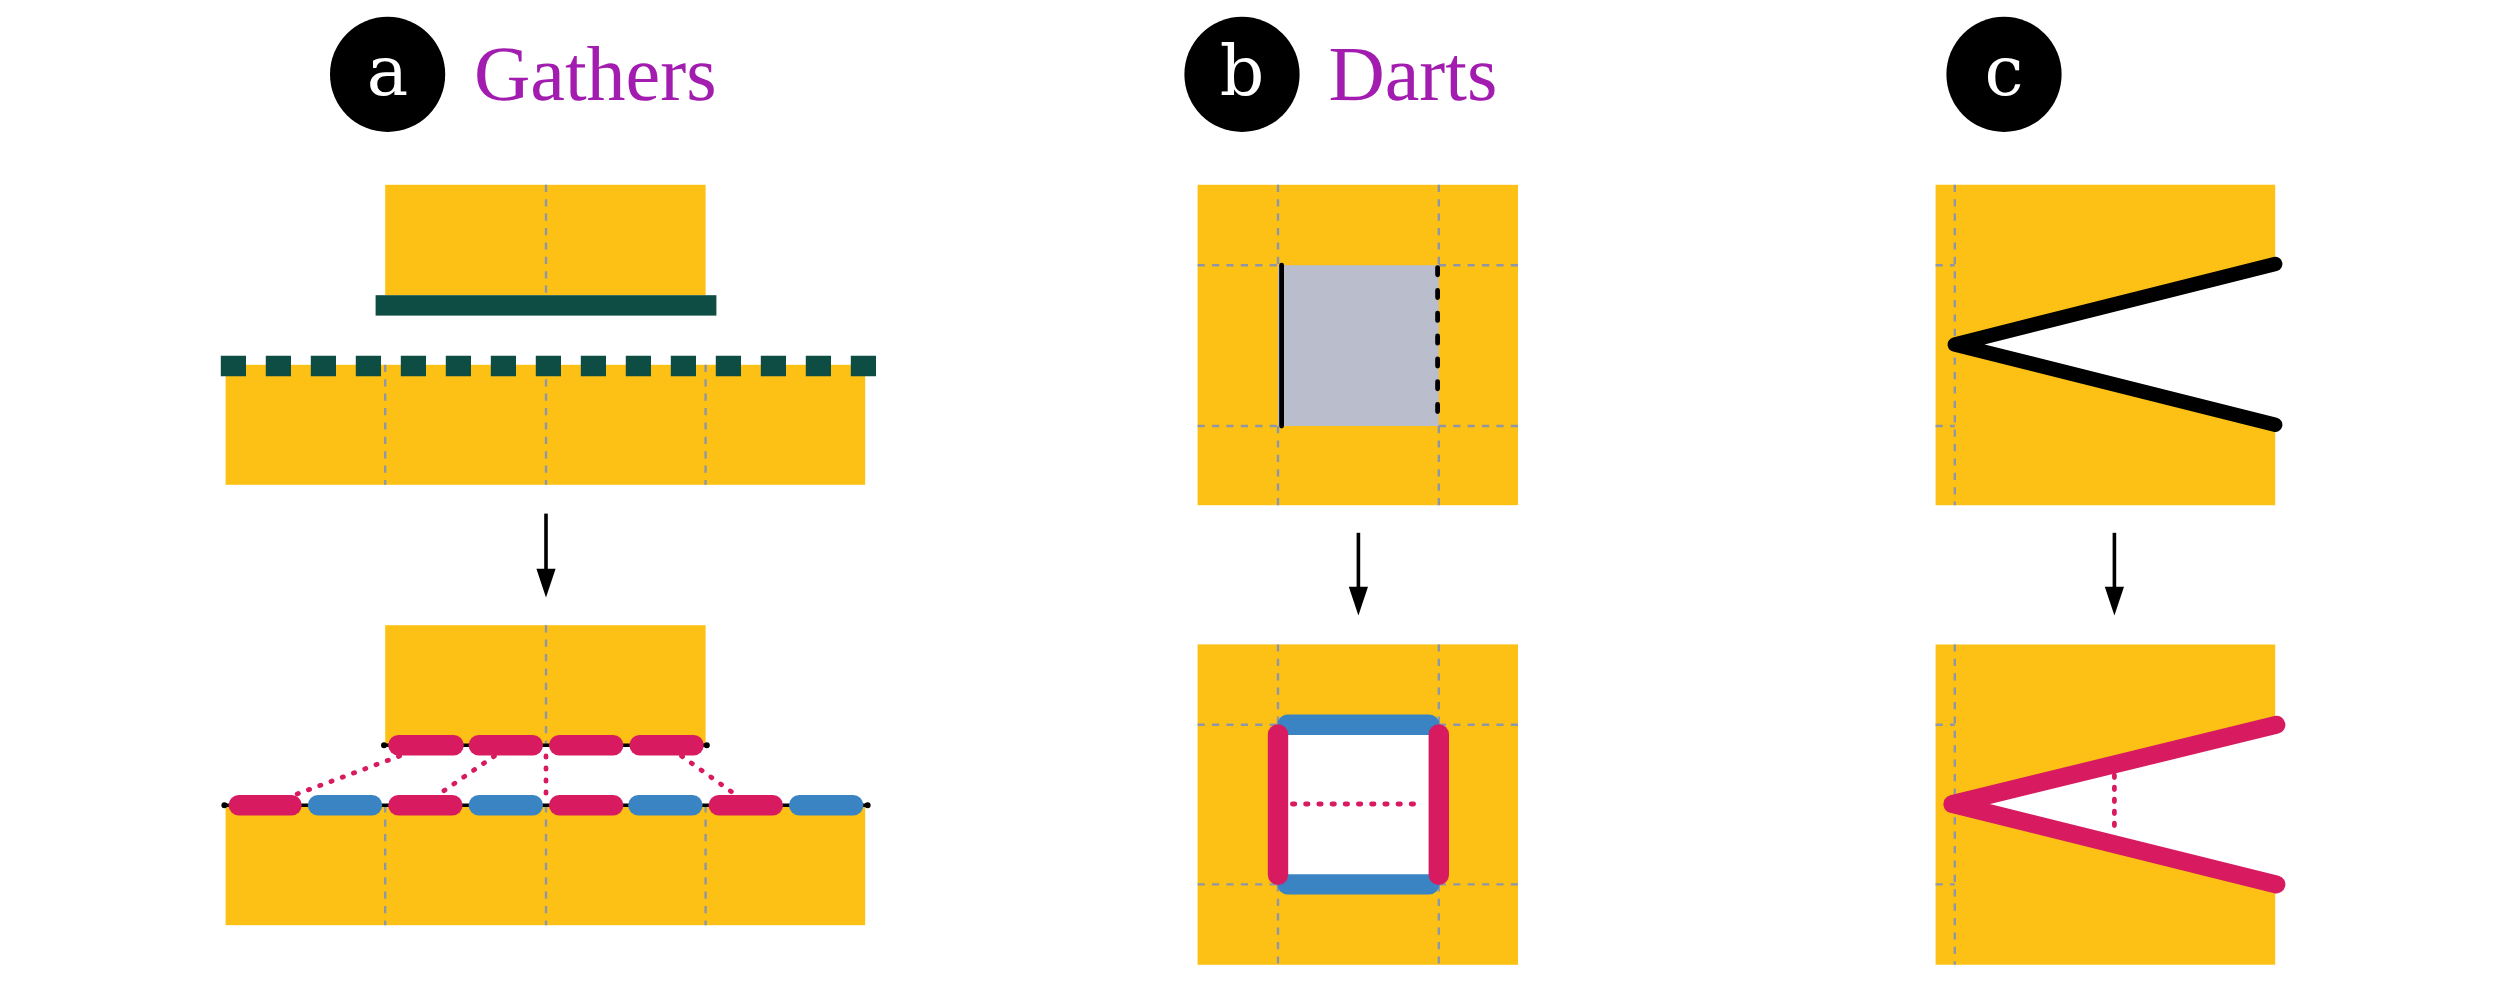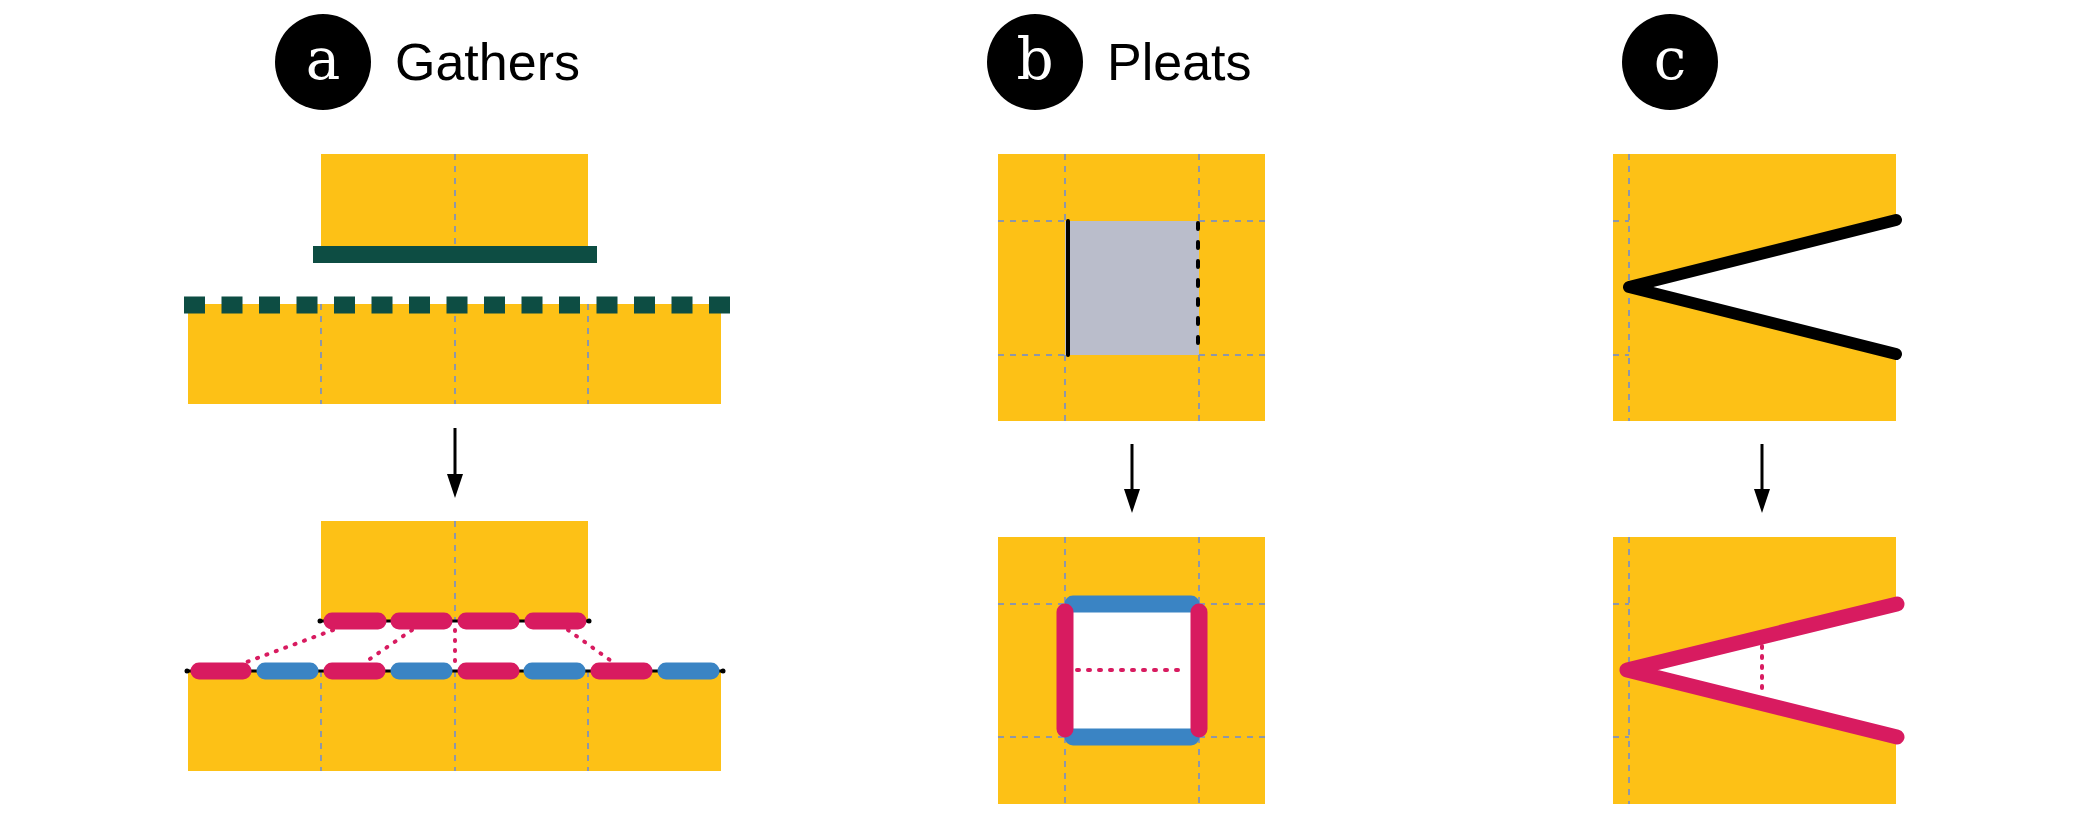--- a/index.html
+++ b/index.html
@@ -1,31 +1,31 @@
 <!DOCTYPE html>
 <html><head>
 <meta charset="utf-8">
 <style>
   html, body { margin: 0; padding: 0; background: #ffffff; }
   body { width: 2084px; height: 834px; position: relative; overflow: hidden; font-family: "DejaVu Serif", "Liberation Serif", serif; }
   .title { position: absolute; top: 14px; height: 96px; display: flex; align-items: center; }
   .badge { width: 96px; height: 96px; border-radius: 50%; background: #000; color: #fff; display: flex; align-items: center; justify-content: center; font-family: "DejaVu Serif", serif; font-size: 58px; line-height: 1; padding-bottom: 6px; box-sizing: border-box; }
-  .title-text { margin-left: 24px; font-family: Liberation Sans, sans-serif; font-size: 52px; color: #000000; line-height: 1; }
+  .title-text { margin-left: 24px; font-family: Liberation Serif, serif; font-size: 65px; color: #a21caf; line-height: 1; }
   svg.canvas { position: absolute; left: 0; top: 0; }
 </style>
 </head>
 <body>
 
 <div class="title" style="left:275px;">
   <div class="badge">a</div>
   <div class="title-text">Gathers</div>
 </div>
 <div class="title" style="left:987px;">
   <div class="badge">b</div>
-  <div class="title-text">Pleats</div>
+  <div class="title-text">Darts</div>
 </div>
 <div class="title" style="left:1622px;">
   <div class="badge">c</div>
 </div>
 
 <svg class="canvas" width="2084" height="834" viewBox="0 0 2084 834">
   <defs>
     <marker id="arrowhead" markerWidth="10" markerHeight="10" refX="5" refY="9" orient="auto" markerUnits="userSpaceOnUse">
     </marker>
   </defs>

